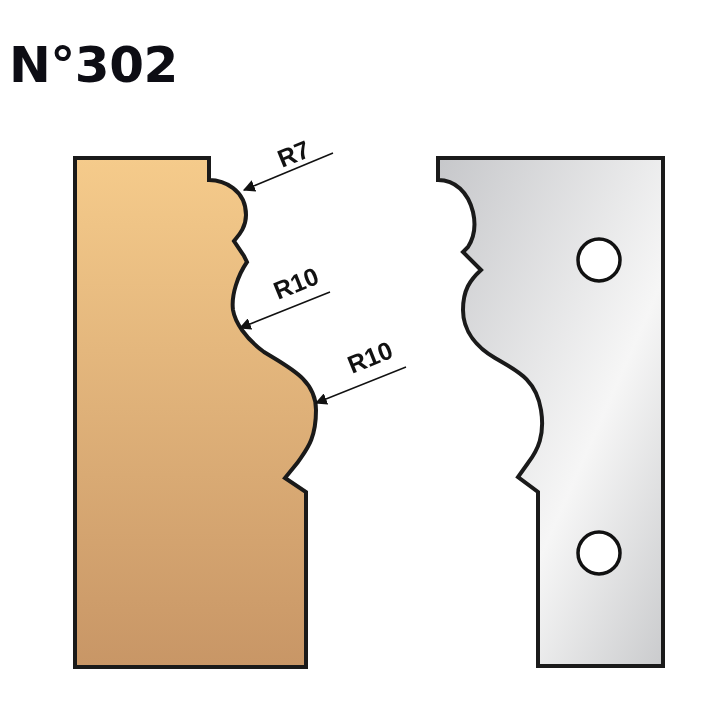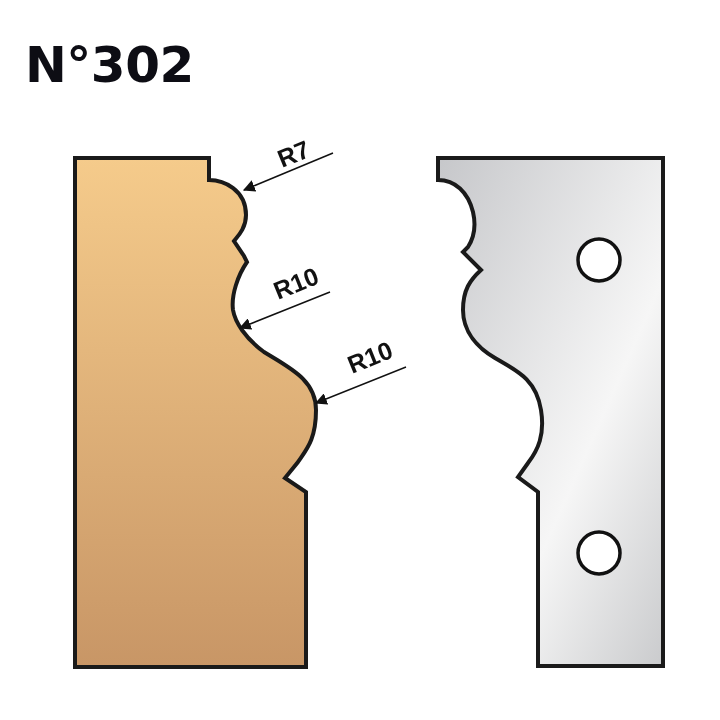--- a/index.html
+++ b/index.html
@@ -1,18 +1,18 @@
 <!DOCTYPE html>
 <html><head>
   <meta charset="utf-8">
   <style>
     html, body { margin: 0; padding: 0; background: #ffffff; }
     body { width: 720px; height: 720px; overflow: hidden; position: relative; }
     #title {
-      position: absolute; left: 25px; top: 40px;
+      position: absolute; left: 9px; top: 40px;
       font-family: "DejaVu Sans", sans-serif; font-weight: bold;
       font-size: 50px; color: #0d0d14; letter-spacing: -0.5px;
       line-height: 1;
     }
     svg { position: absolute; left: 0; top: 0; }
     .lbl { font-family: "Liberation Sans", sans-serif; font-weight: bold; font-size: 25px; fill: #111; }
   </style>
 </head>
 <body>
 

